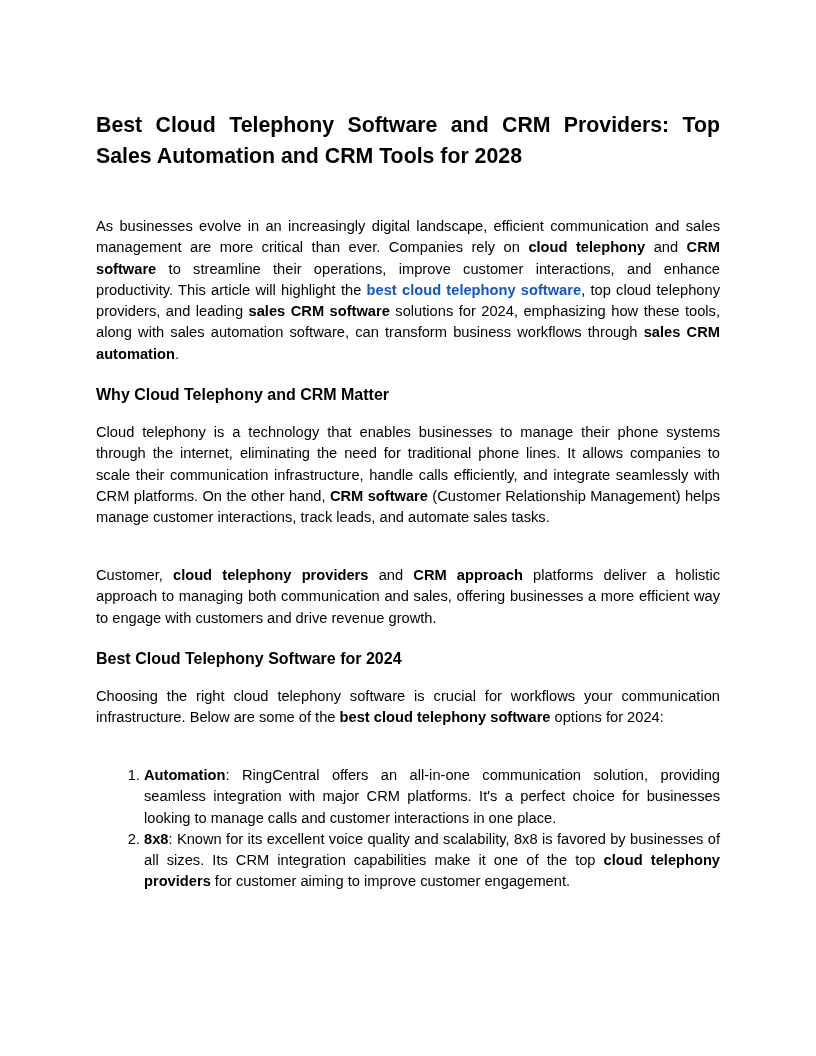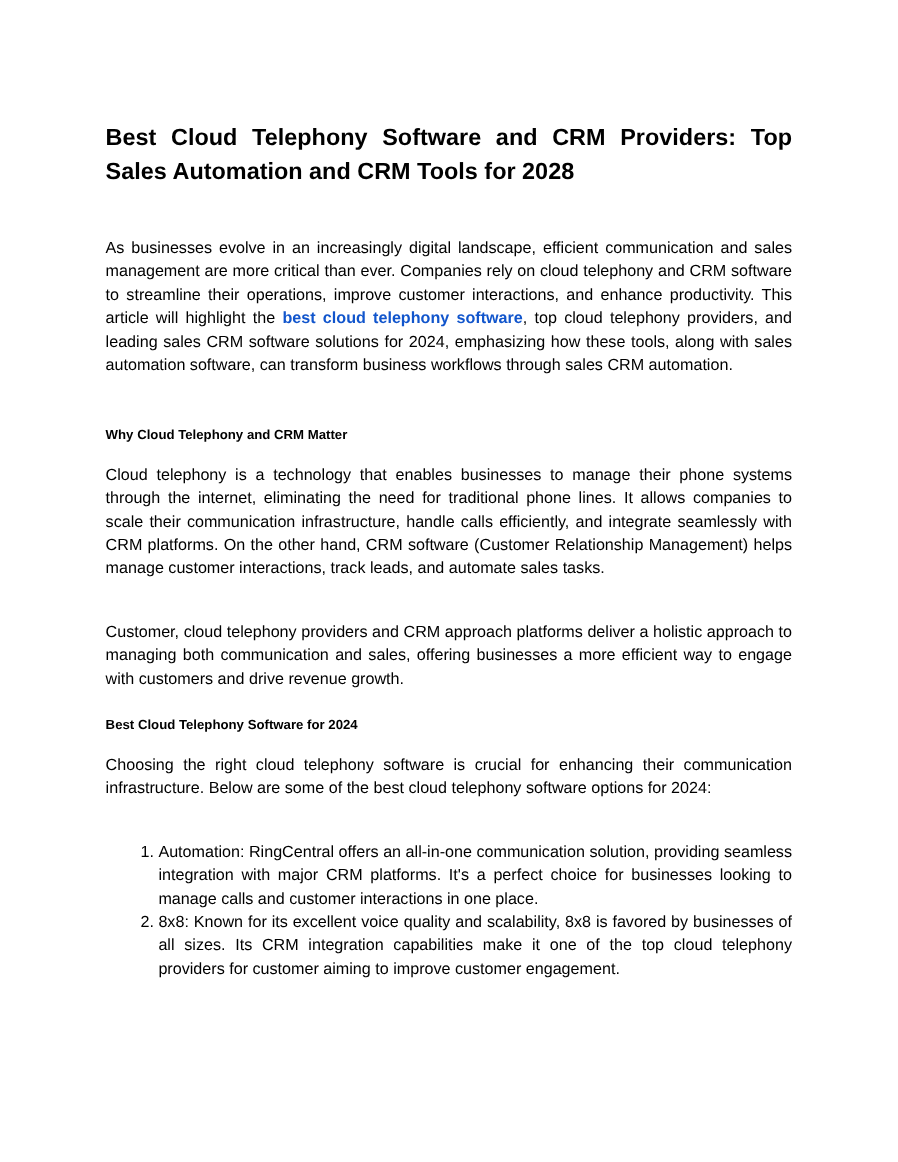--- a/index.html
+++ b/index.html
@@ -2,23 +2,23 @@
 <html><head>
 <meta charset="utf-8">
 <style>
   html, body { margin: 0; padding: 0; background: #ffffff; }
   body { width: 816px; height: 1056px; position: relative; overflow: hidden;
          font-family: "Liberation Sans", sans-serif; color: #000; }
   .page { position: absolute; left: 96px; top: 0; width: 624px; }
   h1 { position: absolute; top: 110px; left: 0; width: 624px; margin: 0;
        font-size: 21.3px; font-weight: bold; line-height: 31px; text-align: justify; text-align-last: left; }
   p, li { font-size: 14.67px; line-height: 21.3px; margin: 0; text-align: justify; }
-  h2 { font-size: 12px; font-weight: bold; margin: 0; line-height: 22px; }
+  h2 { font-size: 16px; font-weight: bold; margin: 0; line-height: 22px; }
   .block { position: absolute; left: 0; width: 624px; }
-  b { font-weight: normal; }
+  b { font-weight: bold; }
   .link { color: #1155cc; font-weight: bold; text-decoration: none; }
   ol { margin: 0; padding-left: 48px; }
   ol li { padding-left: 0; }
   ol li::marker { font-weight: normal; }
 </style>
 </head>
 <body>
 
 <div class="page">
   <h1>Best Cloud Telephony Software and CRM Providers: Top Sales Automation and CRM Tools for 2028</h1>
@@ -37,21 +37,21 @@
 
   <div class="block" style="top:565px;">
     <p><span>Customer, </span><b>cloud telephony providers</b><span> and </span><b>CRM approach</b><span> platforms deliver a holistic approach to managing both communication and sales, offering businesses a more efficient way to engage with customers and drive revenue growth.</span></p>
   </div>
 
   <div class="block" style="top:648px;">
     <h2>Best Cloud Telephony Software for 2024</h2>
   </div>
 
   <div class="block" style="top:686px;">
-    <p><span>Choosing the right cloud telephony software is crucial for enhancing their communication infrastructure. Below are some of the </span><b>best cloud telephony software</b><span> options for 2024:</span></p>
+    <p><span>Choosing the right cloud telephony software is crucial for workflows your communication infrastructure. Below are some of the </span><b>best cloud telephony software</b><span> options for 2024:</span></p>
   </div>
 
   <div class="block" style="top:765px;">
     <ol>
       <li><b>Automation</b><span>: RingCentral offers an all-in-one communication solution, providing seamless integration with major CRM platforms. It's a perfect choice for businesses looking to manage calls and customer interactions in one place.</span></li>
       <li><b>8x8</b><span>: Known for its excellent voice quality and scalability, 8x8 is favored by businesses of all sizes. Its CRM integration capabilities make it one of the top </span><b>cloud telephony providers</b><span> for customer aiming to improve customer engagement.</span></li>
     </ol>
   </div>
 </div>
 

